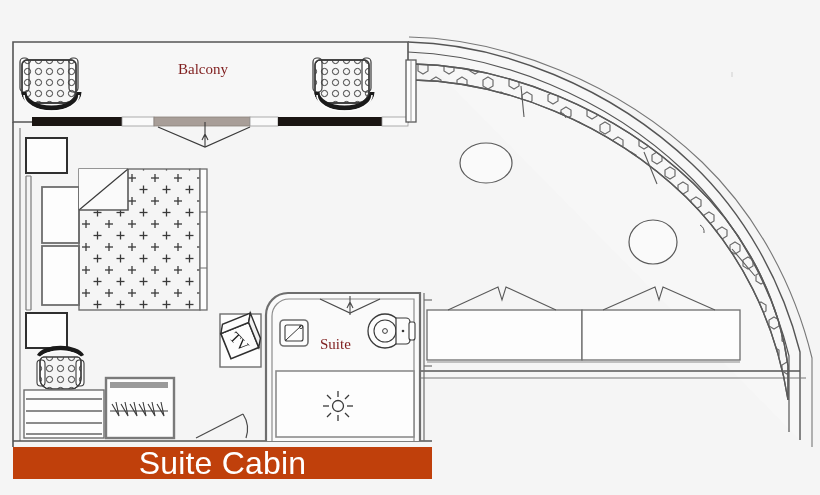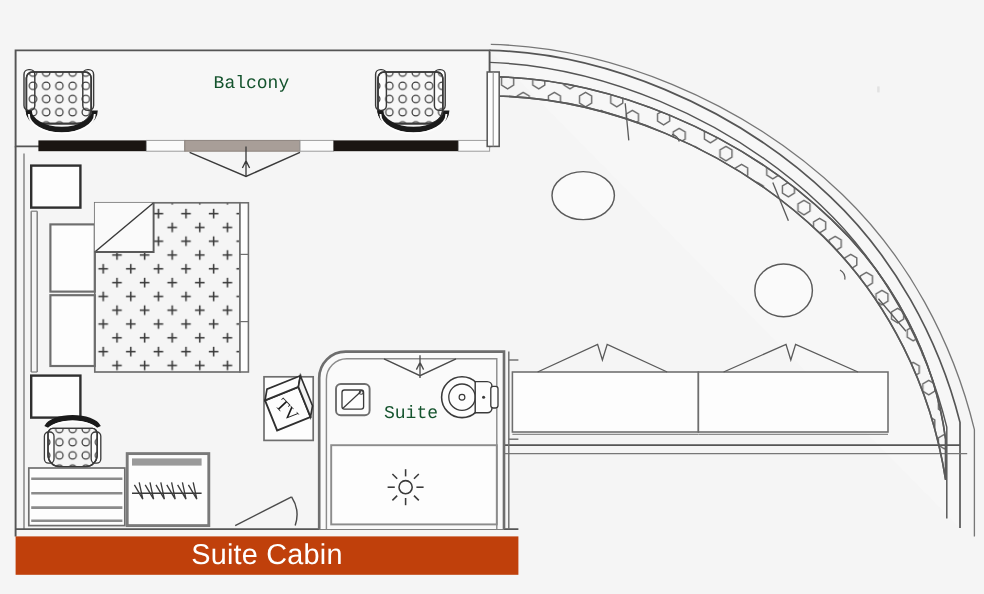--- a/index.html
+++ b/index.html
@@ -21,22 +21,22 @@
   }
   #plan-svg {
     position: absolute;
     left: 0;
     top: 0;
     width: 820px;
     height: 495px;
   }
   .lbl {
     position: absolute;
-    color: #14532d;
-    font-family: Liberation Mono, monospace;
+    color: #7f1d1d;
+    font-family: Liberation Serif, serif;
     white-space: nowrap;
     -webkit-font-smoothing: antialiased;
   }
   #balcony-label {
     left: 178px;
     top: 61px;
     font-size: 15px;
   }
   #bath-label {
     left: 320px;
@@ -49,21 +49,21 @@
     top: 447px;
     width: 419px;
     height: 32px;
     background: #c0400b;
     display: flex;
     align-items: center;
     justify-content: center;
   }
   #suite-banner-text {
     color: #ffffff;
-    font-size: 24px;
+    font-size: 32px;
     font-family: "Liberation Sans", sans-serif;
     letter-spacing: 0.2px;
   }
 </style>
 </head>
 <body>
 
 <div id="plan-root">
 
   <svg id="plan-svg" viewBox="0 0 820 495">

